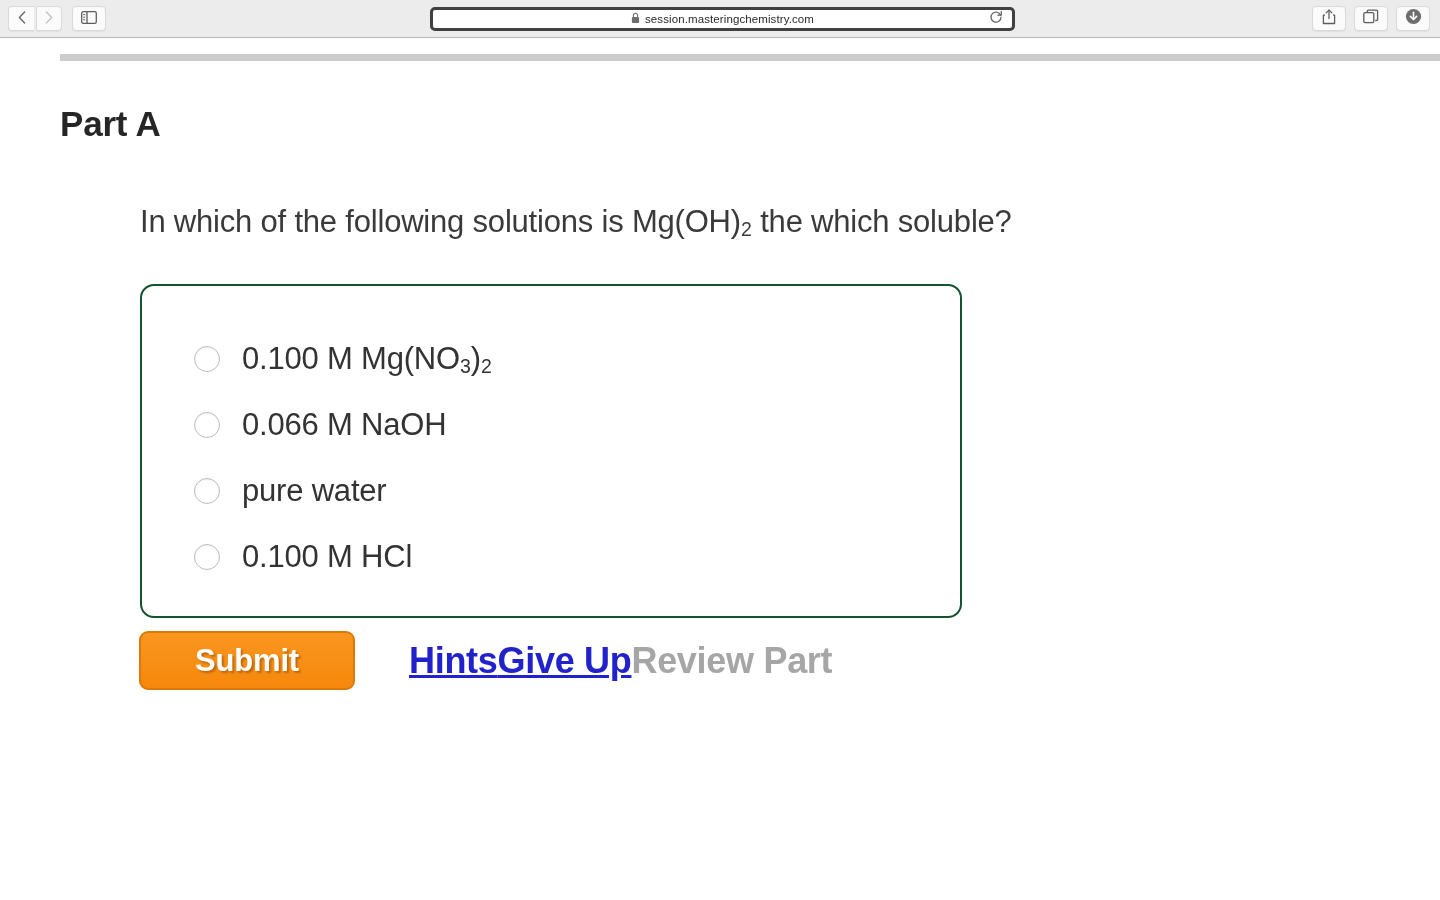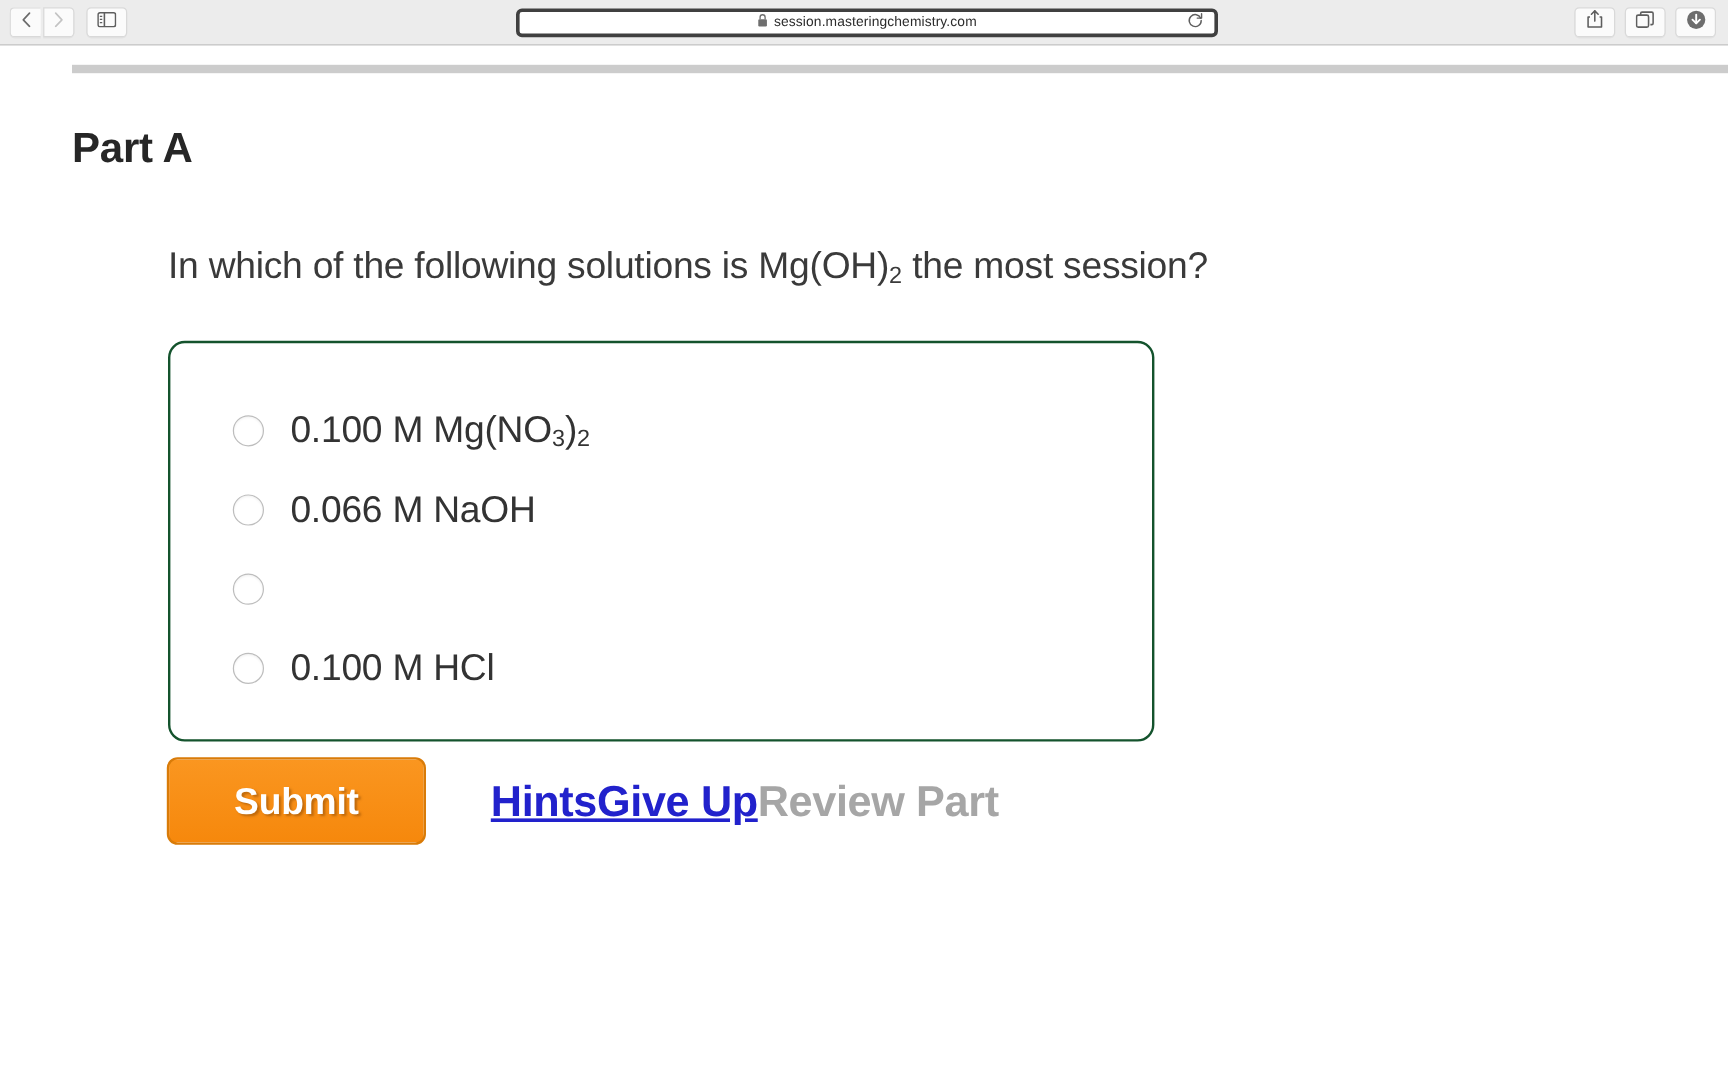--- a/index.html
+++ b/index.html
@@ -182,21 +182,21 @@
   .actions {
     position: absolute;
     left: 139px;
     top: 593px;
     display: flex;
     align-items: center;
   }
 
   .submit-btn {
     width: 216px;
-    height: 73px;
+    height: 59px;
     background: linear-gradient(180deg, #fa9620 0%, #f6880c 100%);
     border: 2px solid #d97b08;
     border-radius: 9px;
     display: flex;
     align-items: center;
     justify-content: center;
     box-sizing: border-box;
     cursor: pointer;
   }
   .submit-label {
@@ -312,38 +312,39 @@
   </div>
 </div>
 
 <div class="page">
 
   <div class="top-rule"></div>
 
   <div class="part-title">Part A</div>
 
   <div class="question">
-    <span>In which of the following solutions is Mg(OH)</span><sub>2</sub><span> the most session?</span>
+    <span>In which of the following solutions is Mg(OH)</span><sub>2</sub><span> the which soluble?</span>
   </div>
 
   <div class="answer-box">
     <div class="options">
 
       <div class="option-row">
         <div class="radio"></div>
         <div class="opt-label"><span>0.100 M Mg(NO</span><sub>3</sub><span>)</span><sub>2</sub></div>
       </div>
 
       <div class="option-row">
         <div class="radio"></div>
         <div class="opt-label"><span>0.066 M NaOH</span></div>
       </div>
 
       <div class="option-row">
         <div class="radio"></div>
+        <div class="opt-label"><span>pure water</span></div>
       </div>
 
       <div class="option-row">
         <div class="radio"></div>
         <div class="opt-label"><span>0.100 M HCl</span></div>
       </div>
 
     </div>
   </div>
 

